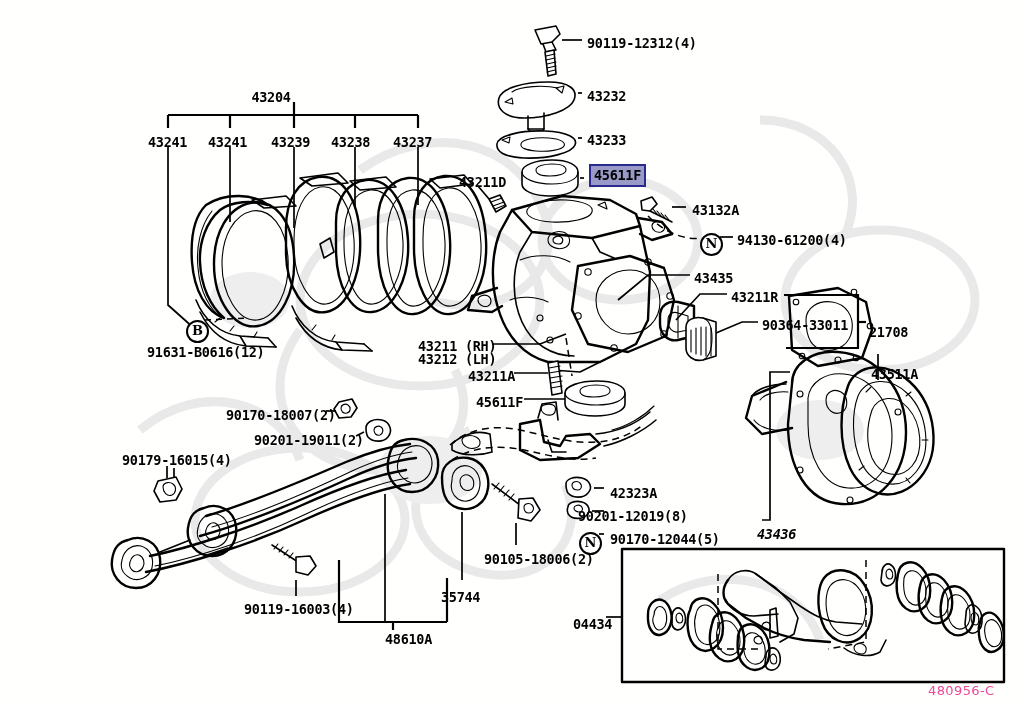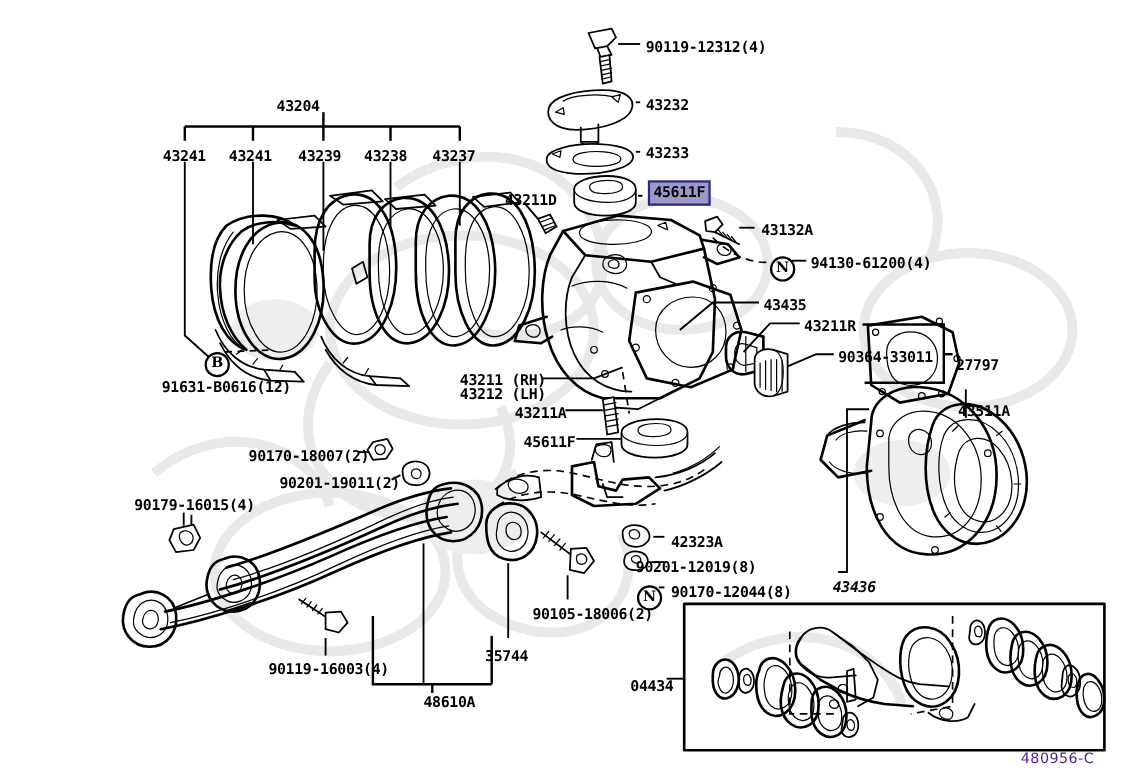--- a/index.html
+++ b/index.html
@@ -28,21 +28,21 @@
   .hl{
     background:#9a9ac8;
     border:2px solid #2a2a8c;
     padding:1px 3px 2px 3px;
     color:#000;
   }
   .code{
     position:absolute;
     font-family:"DejaVu Sans","Liberation Sans",sans-serif;
     font-size:13px;
-    color:#4c1d95;
+    color:#ec4899;
     letter-spacing:.4px;
   }
   .cmark{
     position:absolute;
     width:19px;height:19px;border:2px solid #000;border-radius:50%;
     font-family:"DejaVu Serif","Liberation Serif",serif;
     font-weight:bold;font-size:13px;line-height:17px;text-align:center;
     background:#fff;color:#000;
   }
 </style>
@@ -542,37 +542,37 @@
       <div class="lbl" style="left: 587px; top: 36px;">90119-12312(4)</div>
       <div class="lbl" style="left: 587px; top: 89px;">43232</div>
       <div class="lbl" style="left: 587px; top: 133px;">43233</div>
       <div class="lbl" style="left: 589px; top: 168px;"><span class="hl">45611F</span></div>
       <div class="lbl" style="left: 459px; top: 175px;">43211D</div>
       <div class="lbl" style="left: 692px; top: 203px;">43132A</div>
       <div class="lbl" style="left: 737px; top: 233px;">94130-61200(4)</div>
       <div class="lbl" style="left: 694px; top: 271px;">43435</div>
       <div class="lbl" style="left: 731px; top: 290px;">43211R</div>
       <div class="lbl" style="left: 762px; top: 318px;">90364-33011</div>
-      <div class="lbl" style="left: 869px; top: 325px;">27797</div>
+      <div class="lbl" style="left: 869px; top: 325px;">21708</div>
       <div class="lbl" style="left: 871px; top: 367px;">43511A</div>
       <div class="lbl" style="left: 757px; top: 527px; font-style: italic;">43436</div>
       <div class="lbl" style="left: 418px; top: 339px;">43211 (RH)</div>
       <div class="lbl" style="left: 418px; top: 352px;">43212 (LH)</div>
       <div class="lbl" style="left: 468px; top: 369px;">43211A</div>
       <div class="lbl" style="left: 476px; top: 395px;">45611F</div>
       <div class="lbl" style="left: 226px; top: 408px;">90170-18007(2)</div>
       <div class="lbl" style="left: 254px; top: 433px;">90201-19011(2)</div>
       <div class="lbl" style="left: 122px; top: 453px; text-align: right;">90179-16015(4)</div>
       <div class="lbl" style="left: 244px; top: 602px;">90119-16003(4)</div>
       <div class="lbl" style="left: 441px; top: 590px;">35744</div>
       <div class="lbl" style="left: 385px; top: 632px;">48610A</div>
       <div class="lbl" style="left: 484px; top: 552px;">90105-18006(2)</div>
       <div class="lbl" style="left: 610px; top: 486px;">42323A</div>
       <div class="lbl" style="left: 578px; top: 509px; text-align: center;">90201-12019(8)</div>
-      <div class="lbl" style="left: 610px; top: 532px;">90170-12044(8)</div>
+      <div class="lbl" style="left: 610px; top: 532px;">90170-12044(5)</div>
       <div class="lbl" style="left: 573px; top: 617px;">04434</div>
       <div class="cmark" style="left: 186px; top: 320px;">B</div>
       <div class="cmark" style="left: 700px; top: 233px;">N</div>
       <div class="cmark" style="left: 579px; top: 532px;">N</div>
       <div class="code" style="left: 928px; top: 683px;">480956-C</div>
     </div>
 
 </div>
 
 </body></html>

